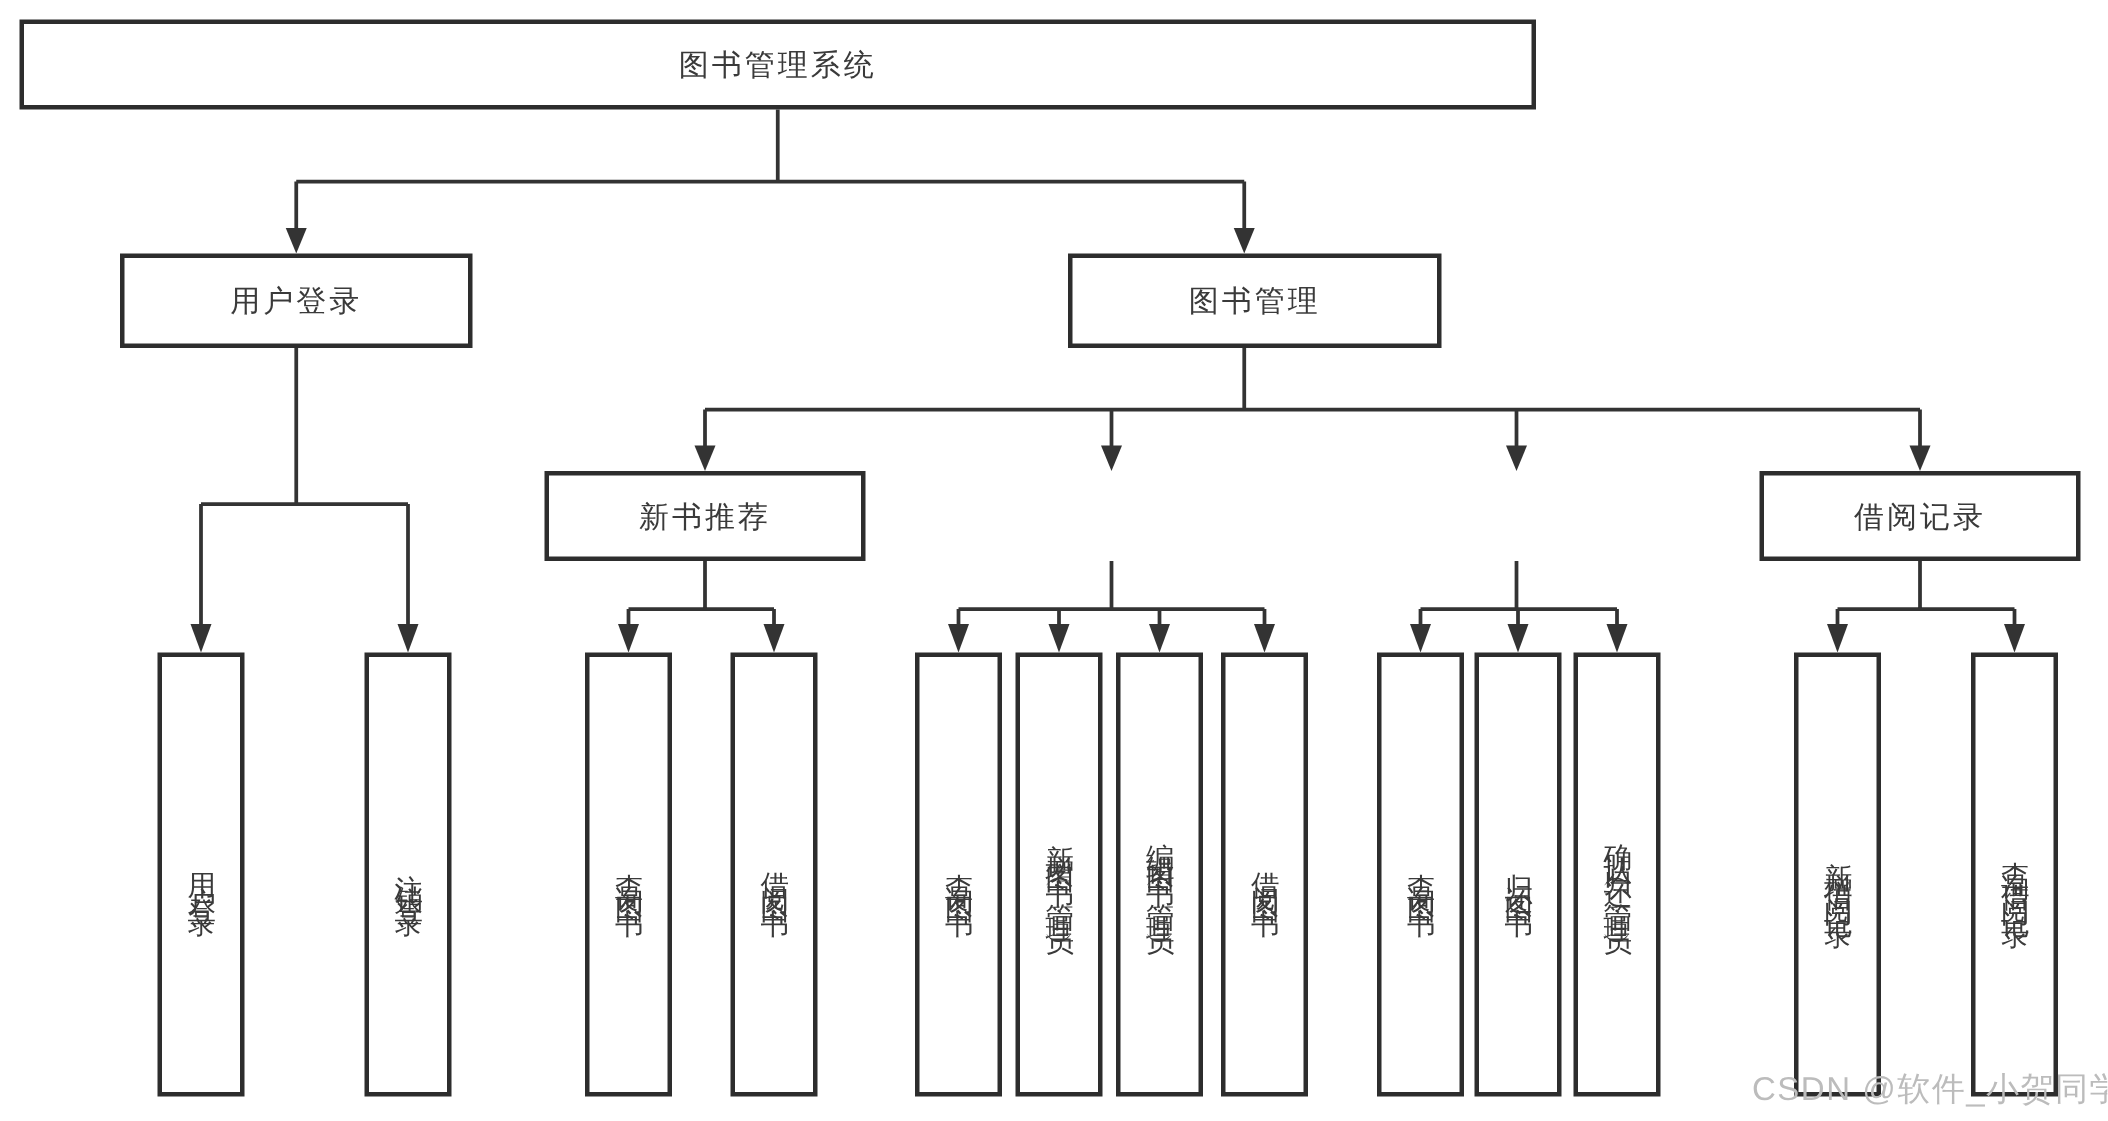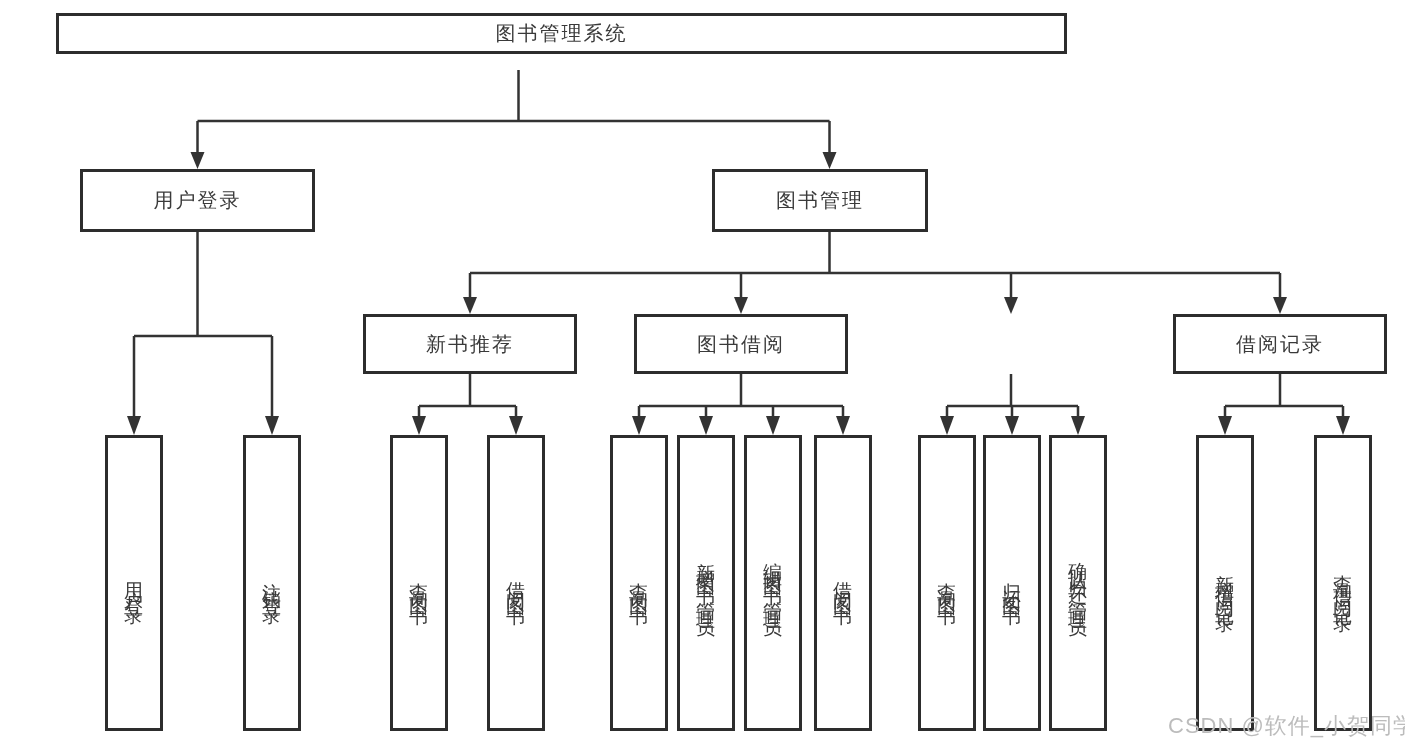--- a/index.html
+++ b/index.html
@@ -21,23 +21,23 @@
     position: absolute;
     box-sizing: border-box;
     background: #ffffff;
     border: 3px solid #2d2d2d;
     display: flex;
     align-items: center;
     justify-content: center;
     color: #3a3a3a;
   }
   .hbox { font-size: 20px; letter-spacing: 2px; white-space: nowrap; }
-  .root-box { left: 13px; top: 13px; width: 1011px; height: 41px; margin-left: 43px; }
+  .root-box { left: 13px; top: 13px; width: 1011px; height: 60px; }
   .l2a { left: 80px;  top: 169px; width: 235px; height: 63px; }
-  .l2b { left: 712px; top: 169px; width: 216px; height: 63px; }
+  .l2b { left: 712px; top: 169px; width: 249px; height: 63px; }
   .l3  { top: 314px; width: 214px; height: 60px; }
   .g0 { left: 363px; }  .g1 { left: 634px; }
   .g2 { left: 904px; }  .g3 { left: 1173px; }
   .leaf { top: 435px; width: 58px; height: 296px; }
   .leaf .vtext {
     writing-mode: vertical-rl;
     text-orientation: mixed;
     font-size: 19px;
     line-height: 1;
     letter-spacing: 8px;
@@ -114,23 +114,20 @@
   <div class="box hbox l2a">
     <span>用户登录</span>
   </div>
   <div class="box hbox l2b">
     <span>图书管理</span>
   </div>
 
   <div class="box hbox l3 g0">
     <span>新书推荐</span>
   </div>
-  <div class="box hbox l3 g1">
-    <span>图书借阅</span>
-  </div>
   <div class="box hbox l3 g3">
     <span>借阅记录</span>
   </div>
 
   <div class="box leaf a1">
     <span class="vtext">用户登录</span>
   </div>
   <div class="box leaf a2">
     <span class="vtext">注销登录</span>
   </div>

